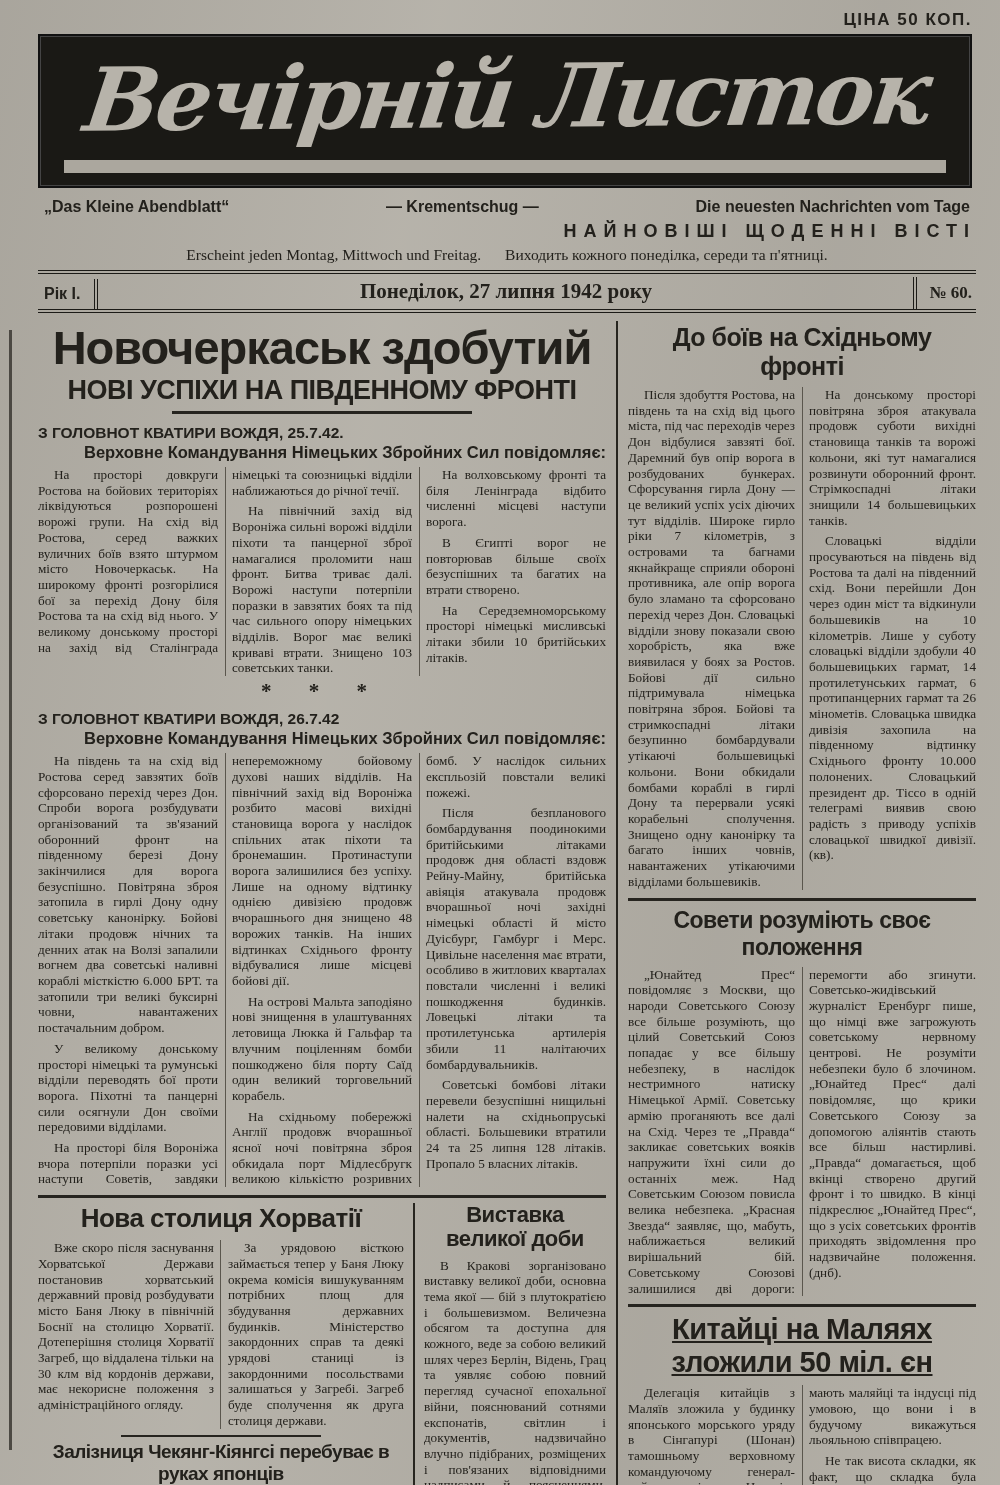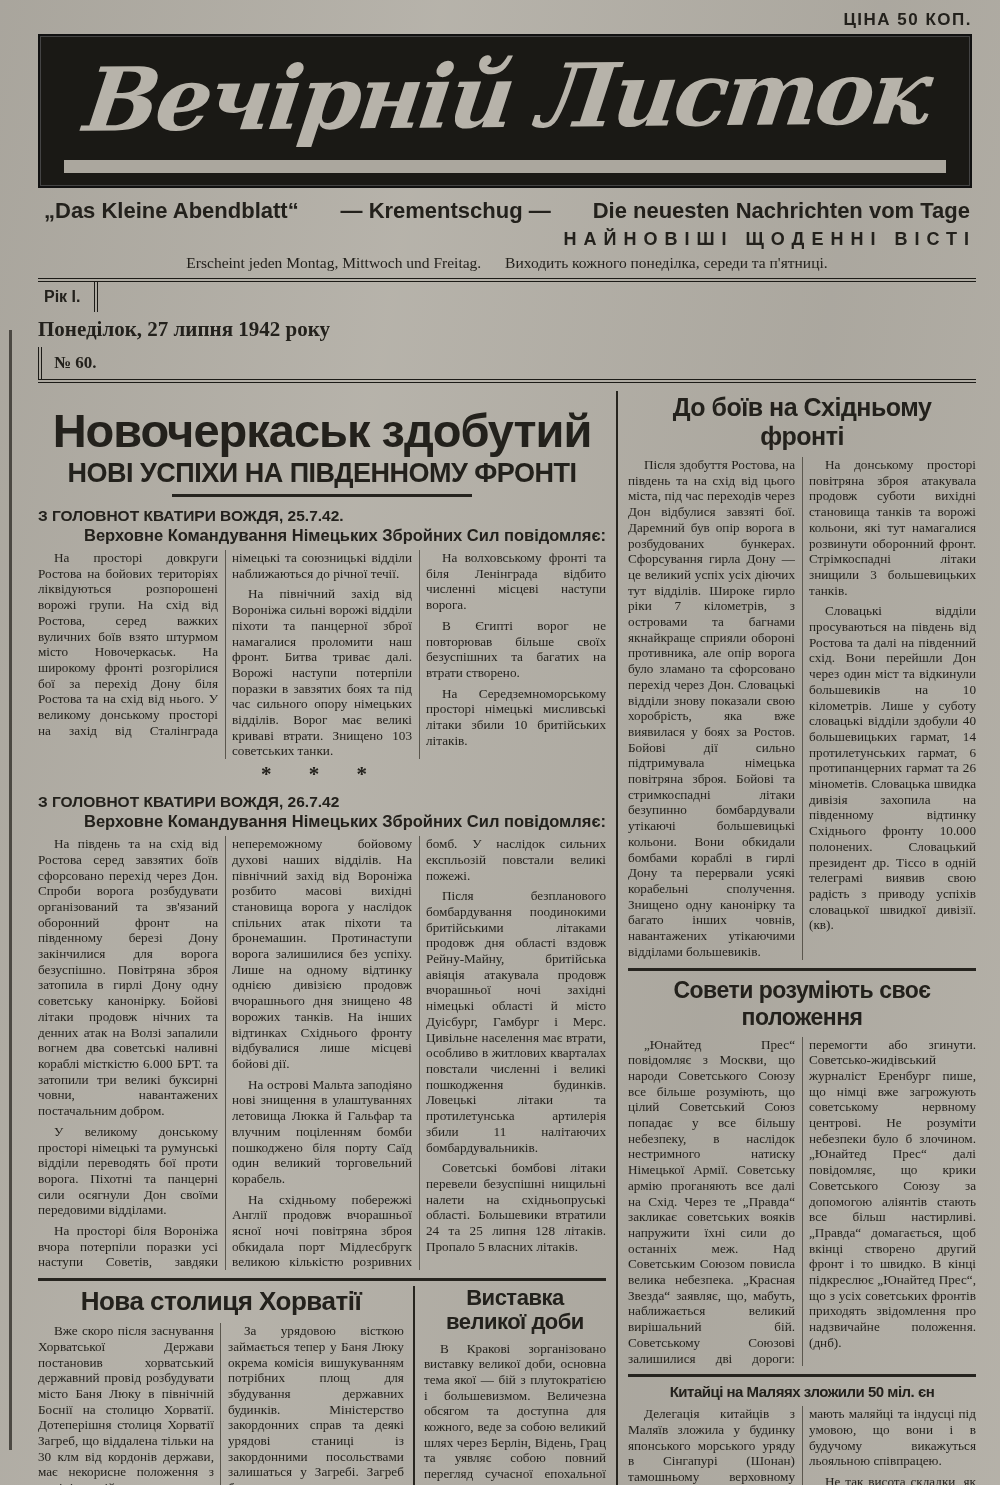--- a/index.html
+++ b/index.html
@@ -14,52 +14,52 @@
   .price{ text-align:right;font-family:"Liberation Sans",sans-serif;font-weight:bold;
     font-size:17px;letter-spacing:1.5px;padding:4px 4px 2px 0;}
   .mast{background:#1a1915;height:150px;margin:2px 4px 10px 0;position:relative;
     display:flex;align-items:center;justify-content:center;border:2px solid #111;
     box-shadow:0 0 0 1px #444 inset;}
   .mast .title{color:#b7b3aa;font-family:"DejaVu Serif",serif;font-style:italic;font-weight:bold;
     font-size:88px;letter-spacing:-3px;transform:skewX(-8deg) rotate(-0.5deg);
     padding-bottom:30px;white-space:nowrap;}
   .mast .bar{position:absolute;left:24px;right:24px;bottom:13px;height:13px;background:#aba79e;}
   .subline{display:flex;justify-content:space-between;font-family:"Liberation Sans",sans-serif;
-    font-weight:bold;font-size:22px;padding:0 6px;}
+    font-weight:bold;font-size:16px;padding:0 6px;}
   .motto{text-align:right;font-family:"Liberation Sans",sans-serif;font-weight:bold;
     font-size:18px;letter-spacing:7px;margin-top:5px;}
   .schedule{text-align:center;font-size:15.5px;margin-top:4px;}
   .schedule span{margin:16px 10px;}
-  .datebar{display:flex;align-items:flex-start;margin-top:6px;font-weight:bold;
-    border-top:4px double #1c1b17;border-bottom:4px double #1c1b17;flex-direction:column;}
+  .datebar{display:flex;align-items:flex-end;margin-top:6px;font-weight:bold;
+    border-top:4px double #1c1b17;border-bottom:4px double #1c1b17;}
   .db-year{font-family:"Liberation Sans",sans-serif;font-size:16px;padding:6px 14px 6px 6px;
     border-right:4px double #1c1b17;display:flex;align-items:center;}
   .db-date{flex:1;text-align:center;font-size:21px;display:flex;align-items:center;justify-content:center;padding:5px 0;}
   .db-issue{border-left:4px double #1c1b17;font-size:17px;padding:6px 4px 6px 12px;display:flex;align-items:center;}
   .main{display:flex;margin-top:8px;}
   .zone-left{width:578px;padding-right:10px;box-sizing:border-box;}
   .zone-right{flex:1;border-left:2px solid #27251f;padding-left:10px;min-width:0;}
   h1.headline{font-family:"Liberation Sans",sans-serif;font-size:47px;line-height:1.0;
-    text-align:center;margin:16px 0 4px;font-weight:bold;letter-spacing:-1px;}
+    text-align:center;margin:3px 0 4px;font-weight:bold;letter-spacing:-1px;}
   h2.subhead{font-family:Liberation Sans, sans-serif;font-size:27px;text-align:center;
     margin:0;font-weight:bold;letter-spacing:-0.5px;}
   .rule-short{width:300px;height:3px;background:#26241f;margin:5px auto 10px;}
   .kicker{font-family:"Liberation Sans",sans-serif;font-weight:bold;font-size:15.5px;margin:0 0 1px;}
   .kicker2{font-family:"Liberation Sans",sans-serif;font-weight:bold;font-size:16.5px;margin:0 0 5px;text-align:right;}
   .cols{text-align:justify;font-size:13.2px;line-height:1.19;}
   .cols p{margin:0 0 5px;text-indent:16px;}
   .c3{columns:3;column-gap:14px;column-rule:1px solid #5a564d;}
   .c2{columns:2;column-gap:14px;column-rule:1px solid #5a564d;}
   .stars{text-align:center;font-size:21px;font-weight:bold;letter-spacing:16px;margin:3px 0 6px;}
   h3.sec{font-family:"Liberation Sans",sans-serif;text-align:center;font-weight:bold;
     margin:0 0 6px;letter-spacing:-0.5px;}
   .sec-east{font-size:25px;padding-top:2px;}
   .sec-ruled{border-top:3px solid #26241f;margin-top:8px;padding-top:6px;}
   .sec-sov{font-size:23px;}
-  .sec-chi{font-size:15px;}
+  .sec-chi{font-size:29px;text-decoration:underline;}
   .bottom-row{display:flex;border-top:3px solid #26241f;margin-top:8px;padding-top:5px;}
   .bl-main{width:66%;padding-right:9px;box-sizing:border-box;}
   .bl-side{flex:1;border-left:2px solid #27251f;padding-left:9px;min-width:0;}
   .sec-cro{font-size:26px;}
   .rule-short2{width:200px;height:2px;background:#26241f;margin:6px auto 4px;}
   .sec-rail{font-size:19px;letter-spacing:-0.5px;margin-bottom:4px;}
   .sec-exh{font-size:22px;line-height:1.1;margin:3px 0 8px;}
 </style>
 </head>
 <body>
@@ -152,21 +152,21 @@
           </section>
         </div>
       </div>
     </div>
 
     <div class="zone-right">
       <section>
         <h3 class="sec sec-east">До боїв на Східньому фронті</h3>
         <div class="cols c2">
             <p>Після здобуття Ростова, на південь та на схід від цього міста, під час переходів через Дон відбулися завзяті бої. Даремний був опір ворога в розбудованих бункерах. Сфорсування гирла Дону — це великий успіх усіх діючих тут відділів. Широке гирло ріки 7 кілометрів, з островами та багнами якнайкраще сприяли обороні противника, але опір ворога було зламано та сфорсовано перехід через Дон. Словацькі відділи знову показали свою хоробрість, яка вже виявилася у боях за Ростов. Бойові дії сильно підтримувала німецька повітряна зброя. Бойові та стримкоспадні літаки безупинно бомбардували утікаючі большевицькі кольони. Вони обкидали бомбами кораблі в гирлі Дону та перервали усякі корабельні сполучення. Знищено одну канонірку та багато інших човнів, навантажених утікаючими відділами большевиків.</p>
-            <p>На донському просторі повітряна зброя атакувала продовж суботи вихідні становища танків та ворожі кольони, які тут намагалися розвинути оборонний фронт. Стрімкоспадні літаки знищили 3 большевицьких танків.</p>
+            <p>На донському просторі повітряна зброя атакувала продовж суботи вихідні становища танків та ворожі кольони, які тут намагалися розвинути оборонний фронт. Стрімкоспадні літаки знищили 14 большевицьких танків.</p>
             <p>Словацькі відділи просуваються на південь від Ростова та далі на південний схід. Вони перейшли Дон через один міст та відкинули большевиків на 10 кілометрів. Лише у суботу словацькі відділи здобули 40 большевицьких гармат, 14 протилетунських гармат, 6 протипанцерних гармат та 26 мінометів. Словацька швидка дивізія захопила на південному відтинку Східнього фронту 10.000 полонених. Словацький президент др. Тіссо в одній телеграмі виявив свою радість з приводу успіхів словацької швидкої дивізії. (кв).</p>
           </div>
       </section>
 
       <section class="sec-ruled">
         <h3 class="sec sec-sov">Совети розуміють своє положення</h3>
         <div class="cols c2">
             <p>„Юнайтед Прес“ повідомляє з Москви, що народи Советського Союзу все більше розуміють, що цілий Советський Союз попадає у все більшу небезпеку, в наслідок нестримного натиску Німецької Армії. Советську армію проганяють все далі на Схід. Через те „Правда“ закликає советських вояків напружити їхні сили до останніх меж. Над Советським Союзом повисла велика небезпека. „Красная Звезда“ заявляє, що, мабуть, наближається великий вирішальний бій. Советському Союзові залишилися дві дороги: перемогти або згинути. Советсько-жидівський журналіст Еренбург пише, що німці вже загрожують советському нервному центрові. Не розуміти небезпеки було б злочином. „Юнайтед Прес“ далі повідомляє, що крики Советського Союзу за допомогою аліянтів стають все більш настирливі. „Правда“ домагається, щоб вкінці створено другий фронт і то швидко. В кінці підкреслює „Юнайтед Прес“, що з усіх советських фронтів приходять звідомлення про надзвичайне положення. (днб).</p>
           </div>
       </section>

